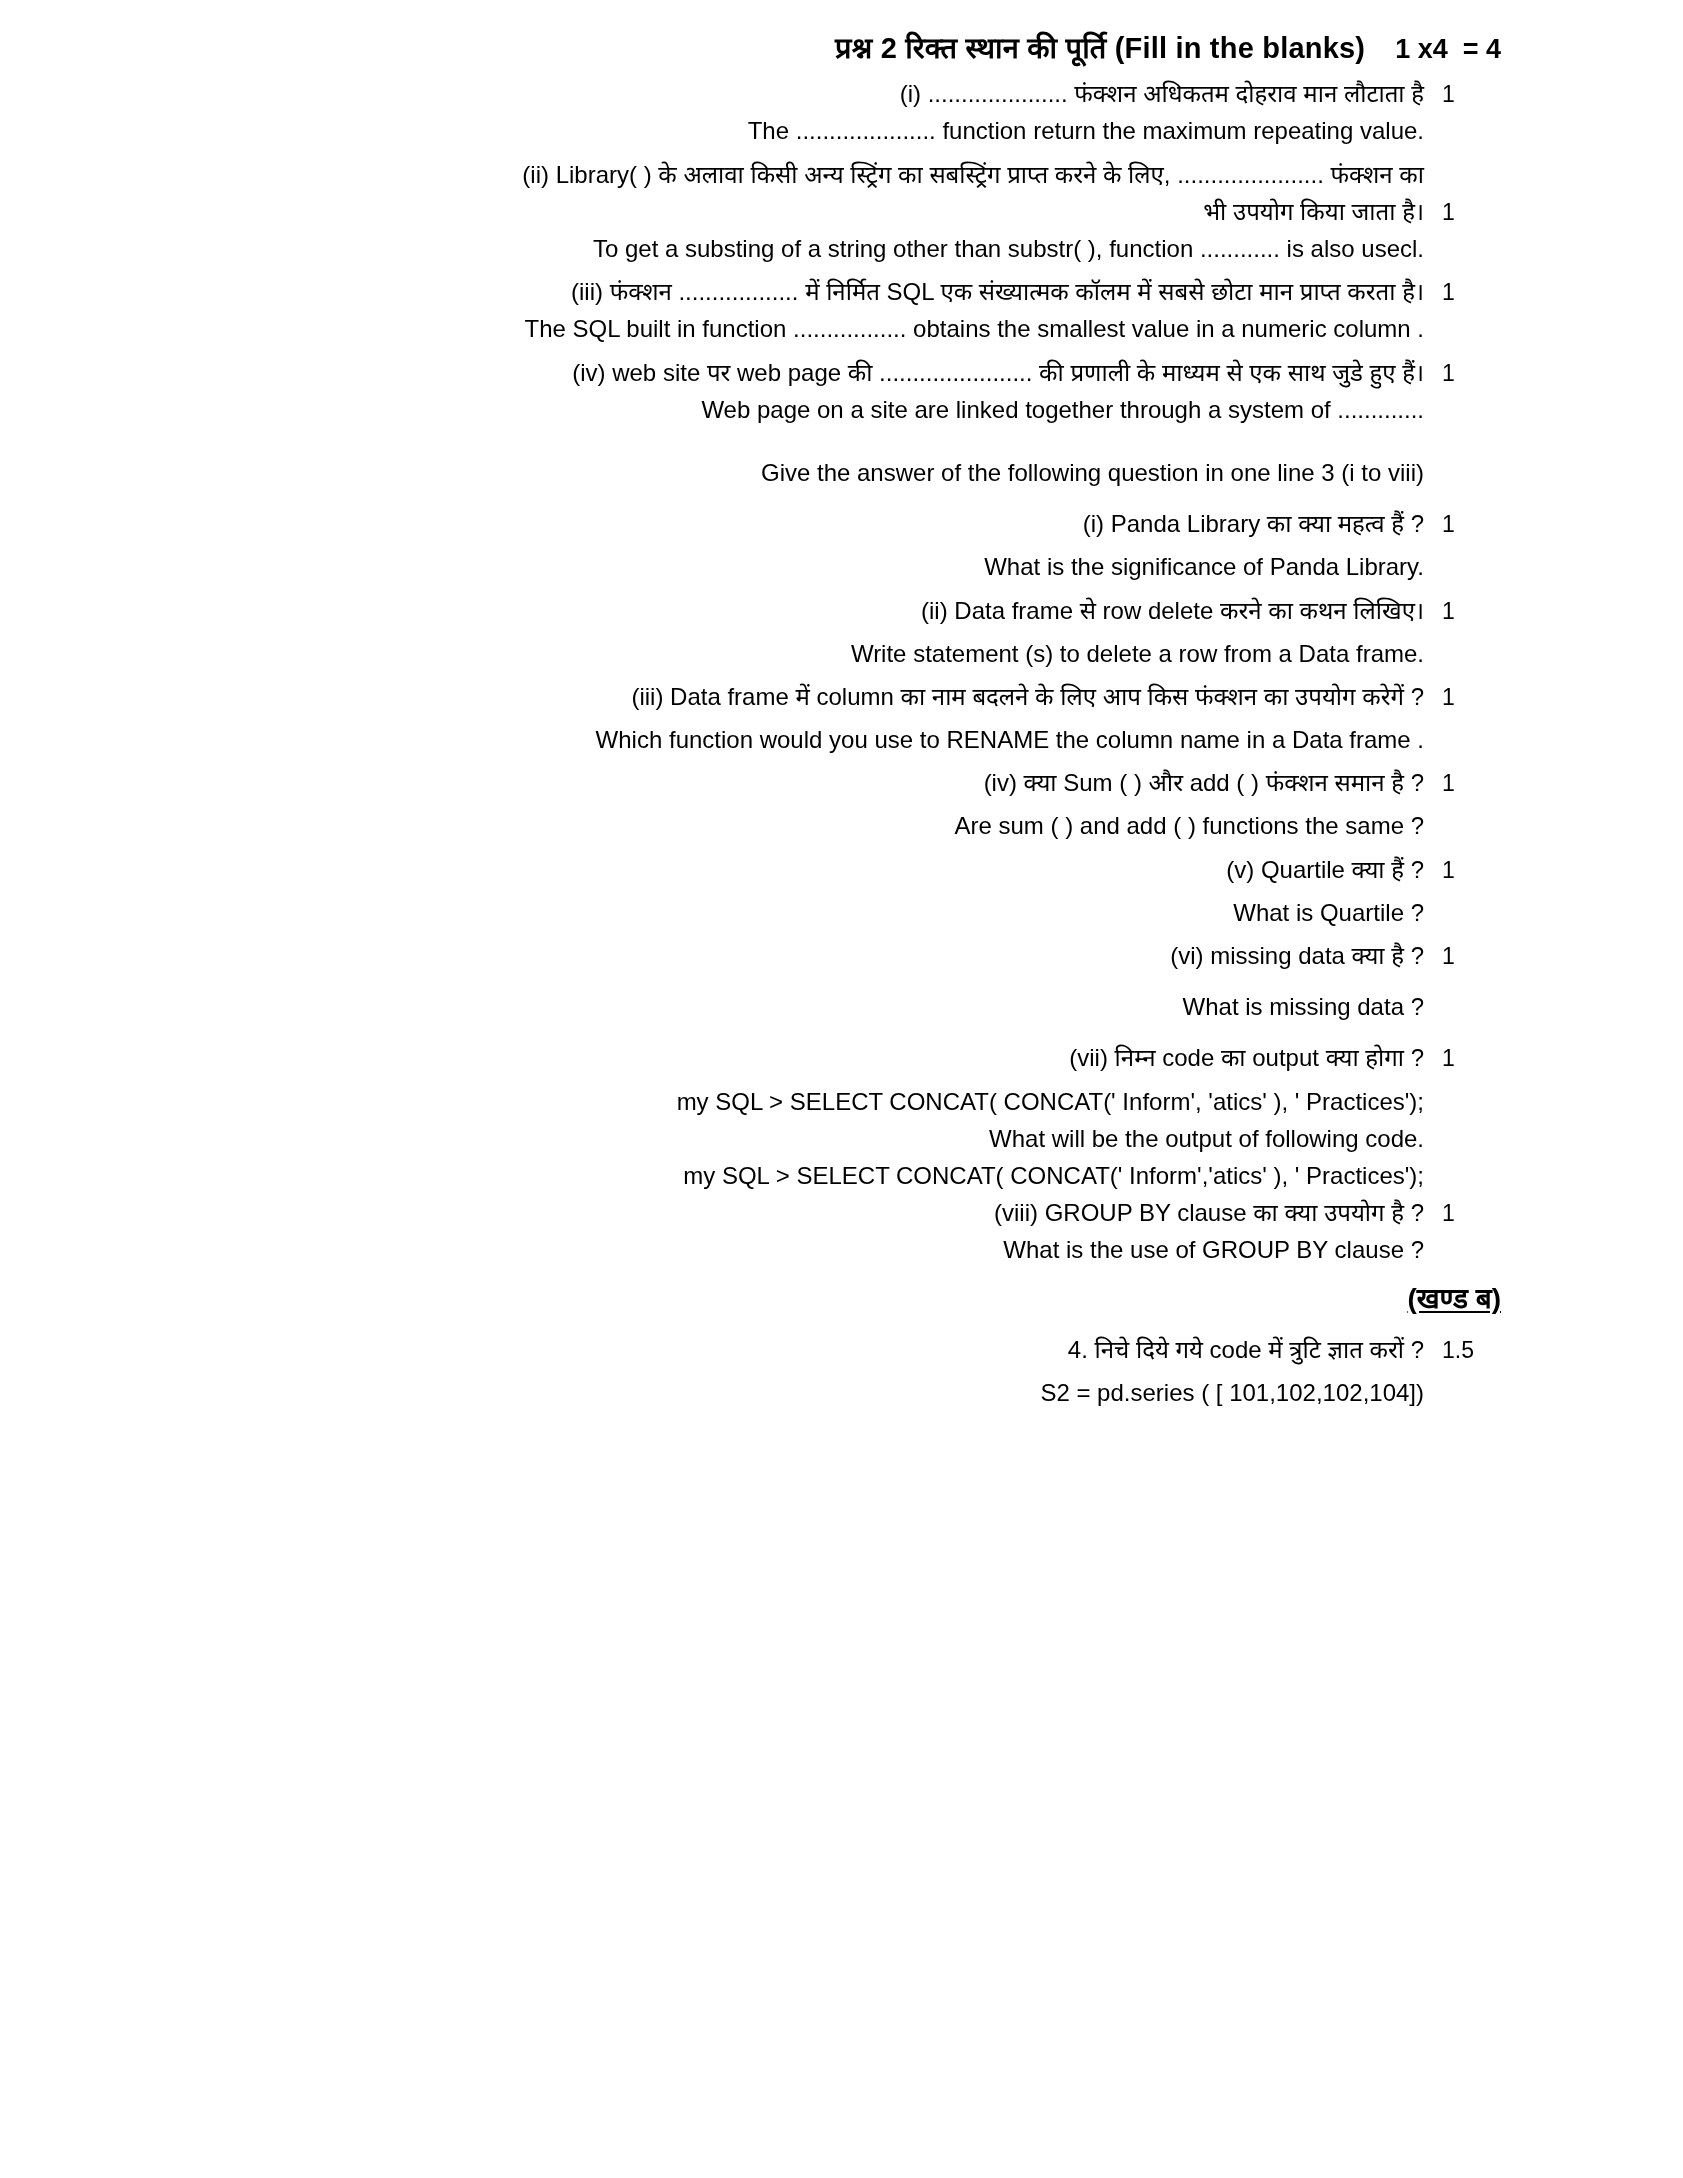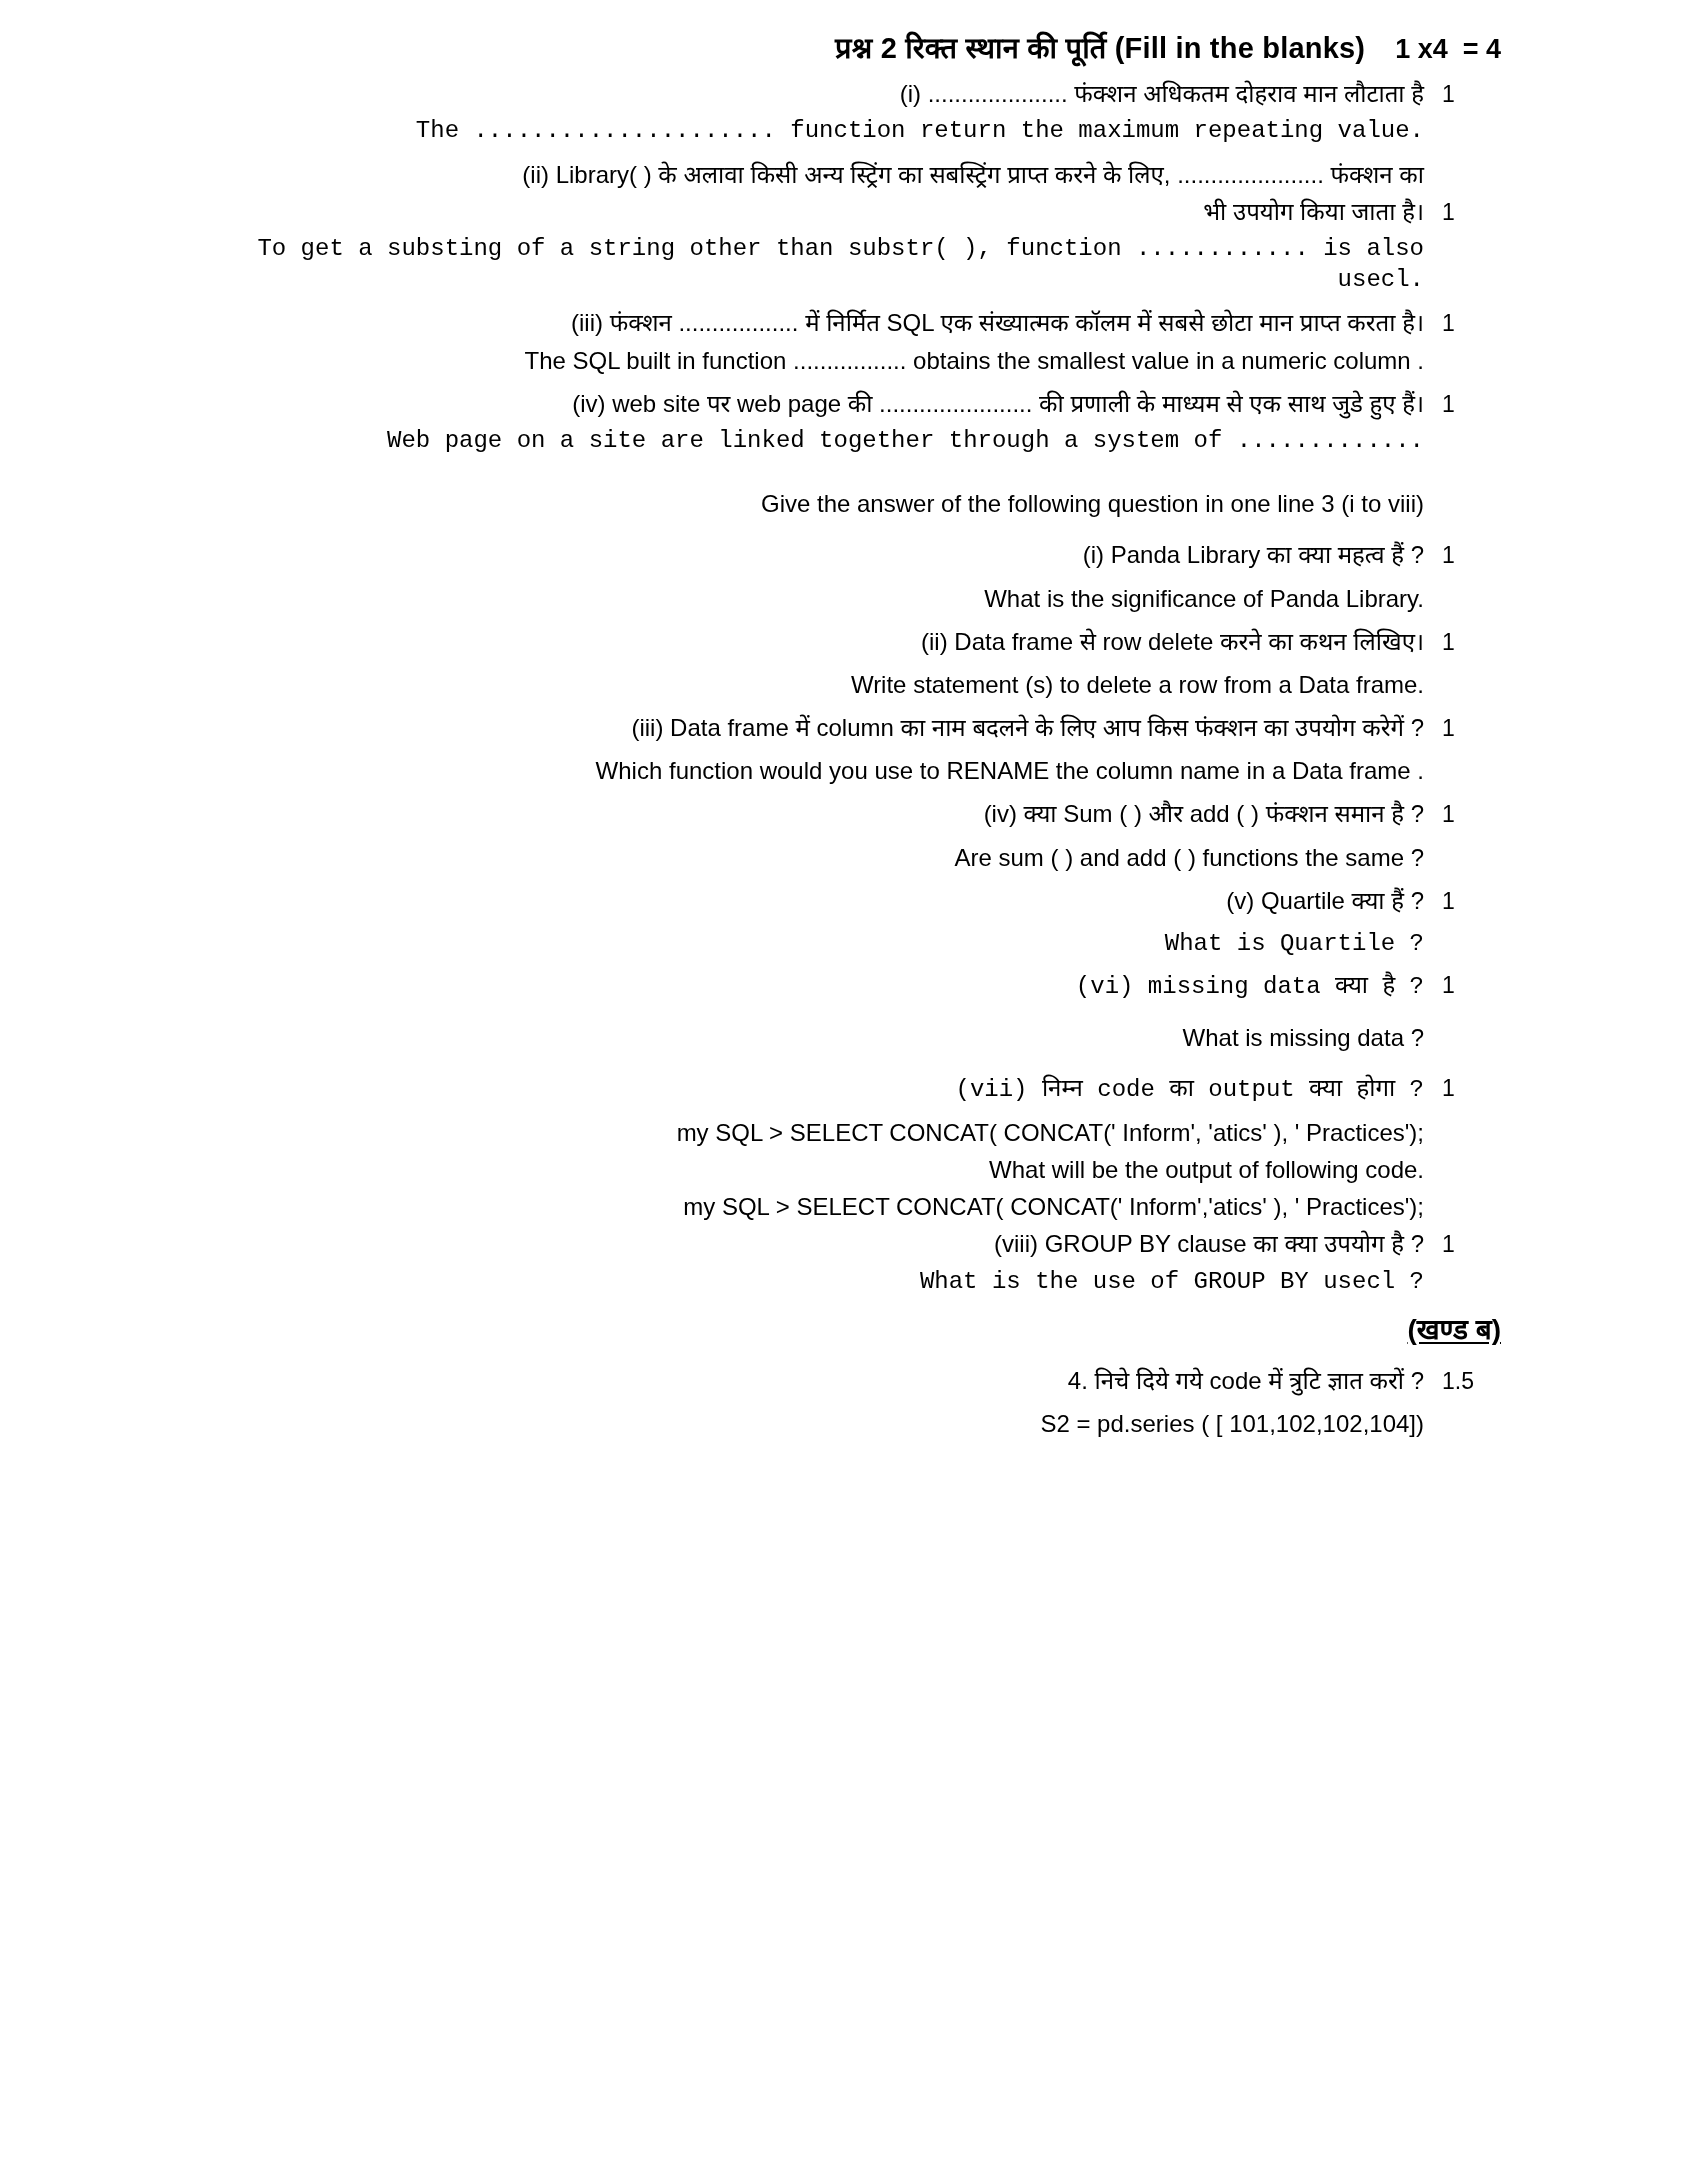--- a/index.html
+++ b/index.html
@@ -68,21 +68,21 @@
     text-align: right;
   }
   .mk {
     flex: 0 0 59px;
     text-align: left;
     font-size: 23px;
     padding-left: 18px;
   }
   .mk.empty { visibility: hidden; }
 
-  .indent1 { padding-left: 14px; font-family: Liberation Mono, monospace; }
+  .indent1 { padding-left: 14px; }
   .indent2 { padding-left: 30px; }
   .u { text-decoration: underline; text-underline-offset: 3px; }
 
   .khand {
     font-weight: bold;
     font-size: 28px;
     text-align: right;
     width: 1317px;
   }
 
@@ -262,21 +262,21 @@
     </div>
 
     <div class="spacer-xs"></div>
 
     <div class="qline-row">
       <div class="qline qtext">(viii) GROUP BY clause  का क्या उपयोग है ?</div>
       <div class="mk">1</div>
     </div>
     <div class="spacer-xs"></div>
     <div class="qline-row">
-      <div class="qline qtext indent1">What is the use of GROUP BY usecl ?</div>
+      <div class="qline qtext indent1">What is the use of GROUP BY clause ?</div>
       <div class="mk empty">1</div>
     </div>
 
     <div class="spacer-s"></div>
 
     <div class="khand u">(खण्ड ब)</div>
 
     <div class="spacer-xs"></div>
 
 

